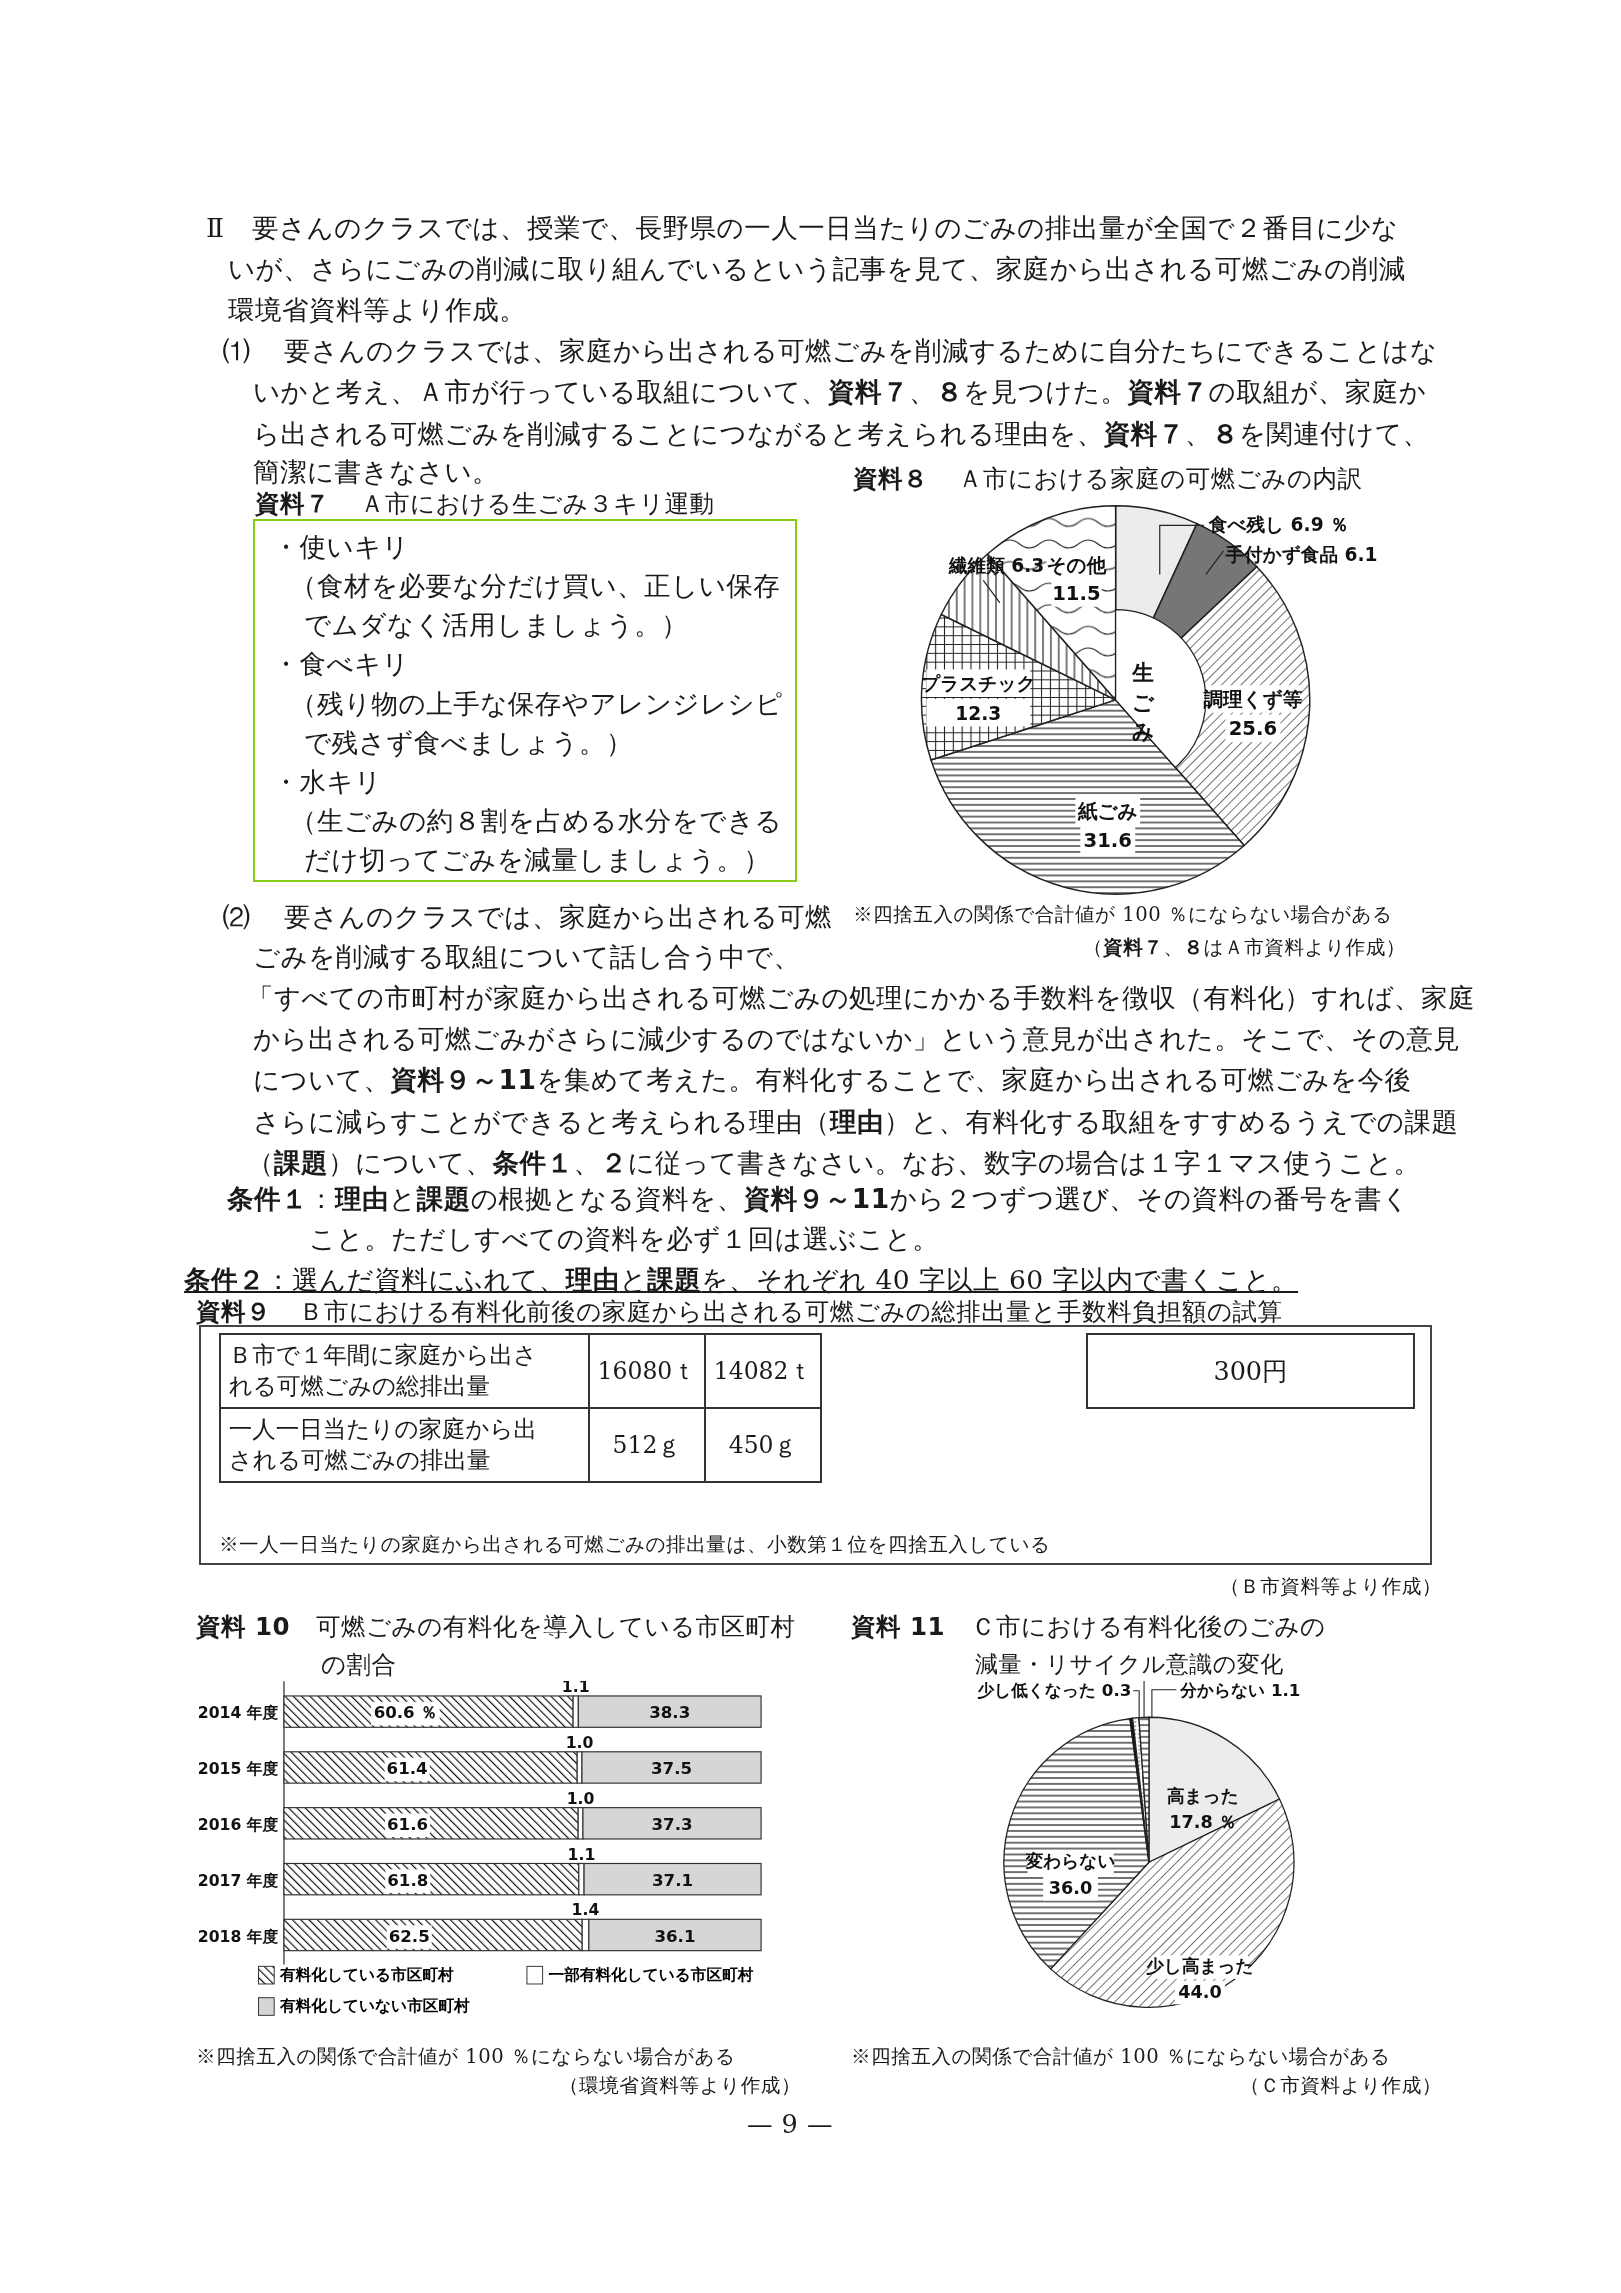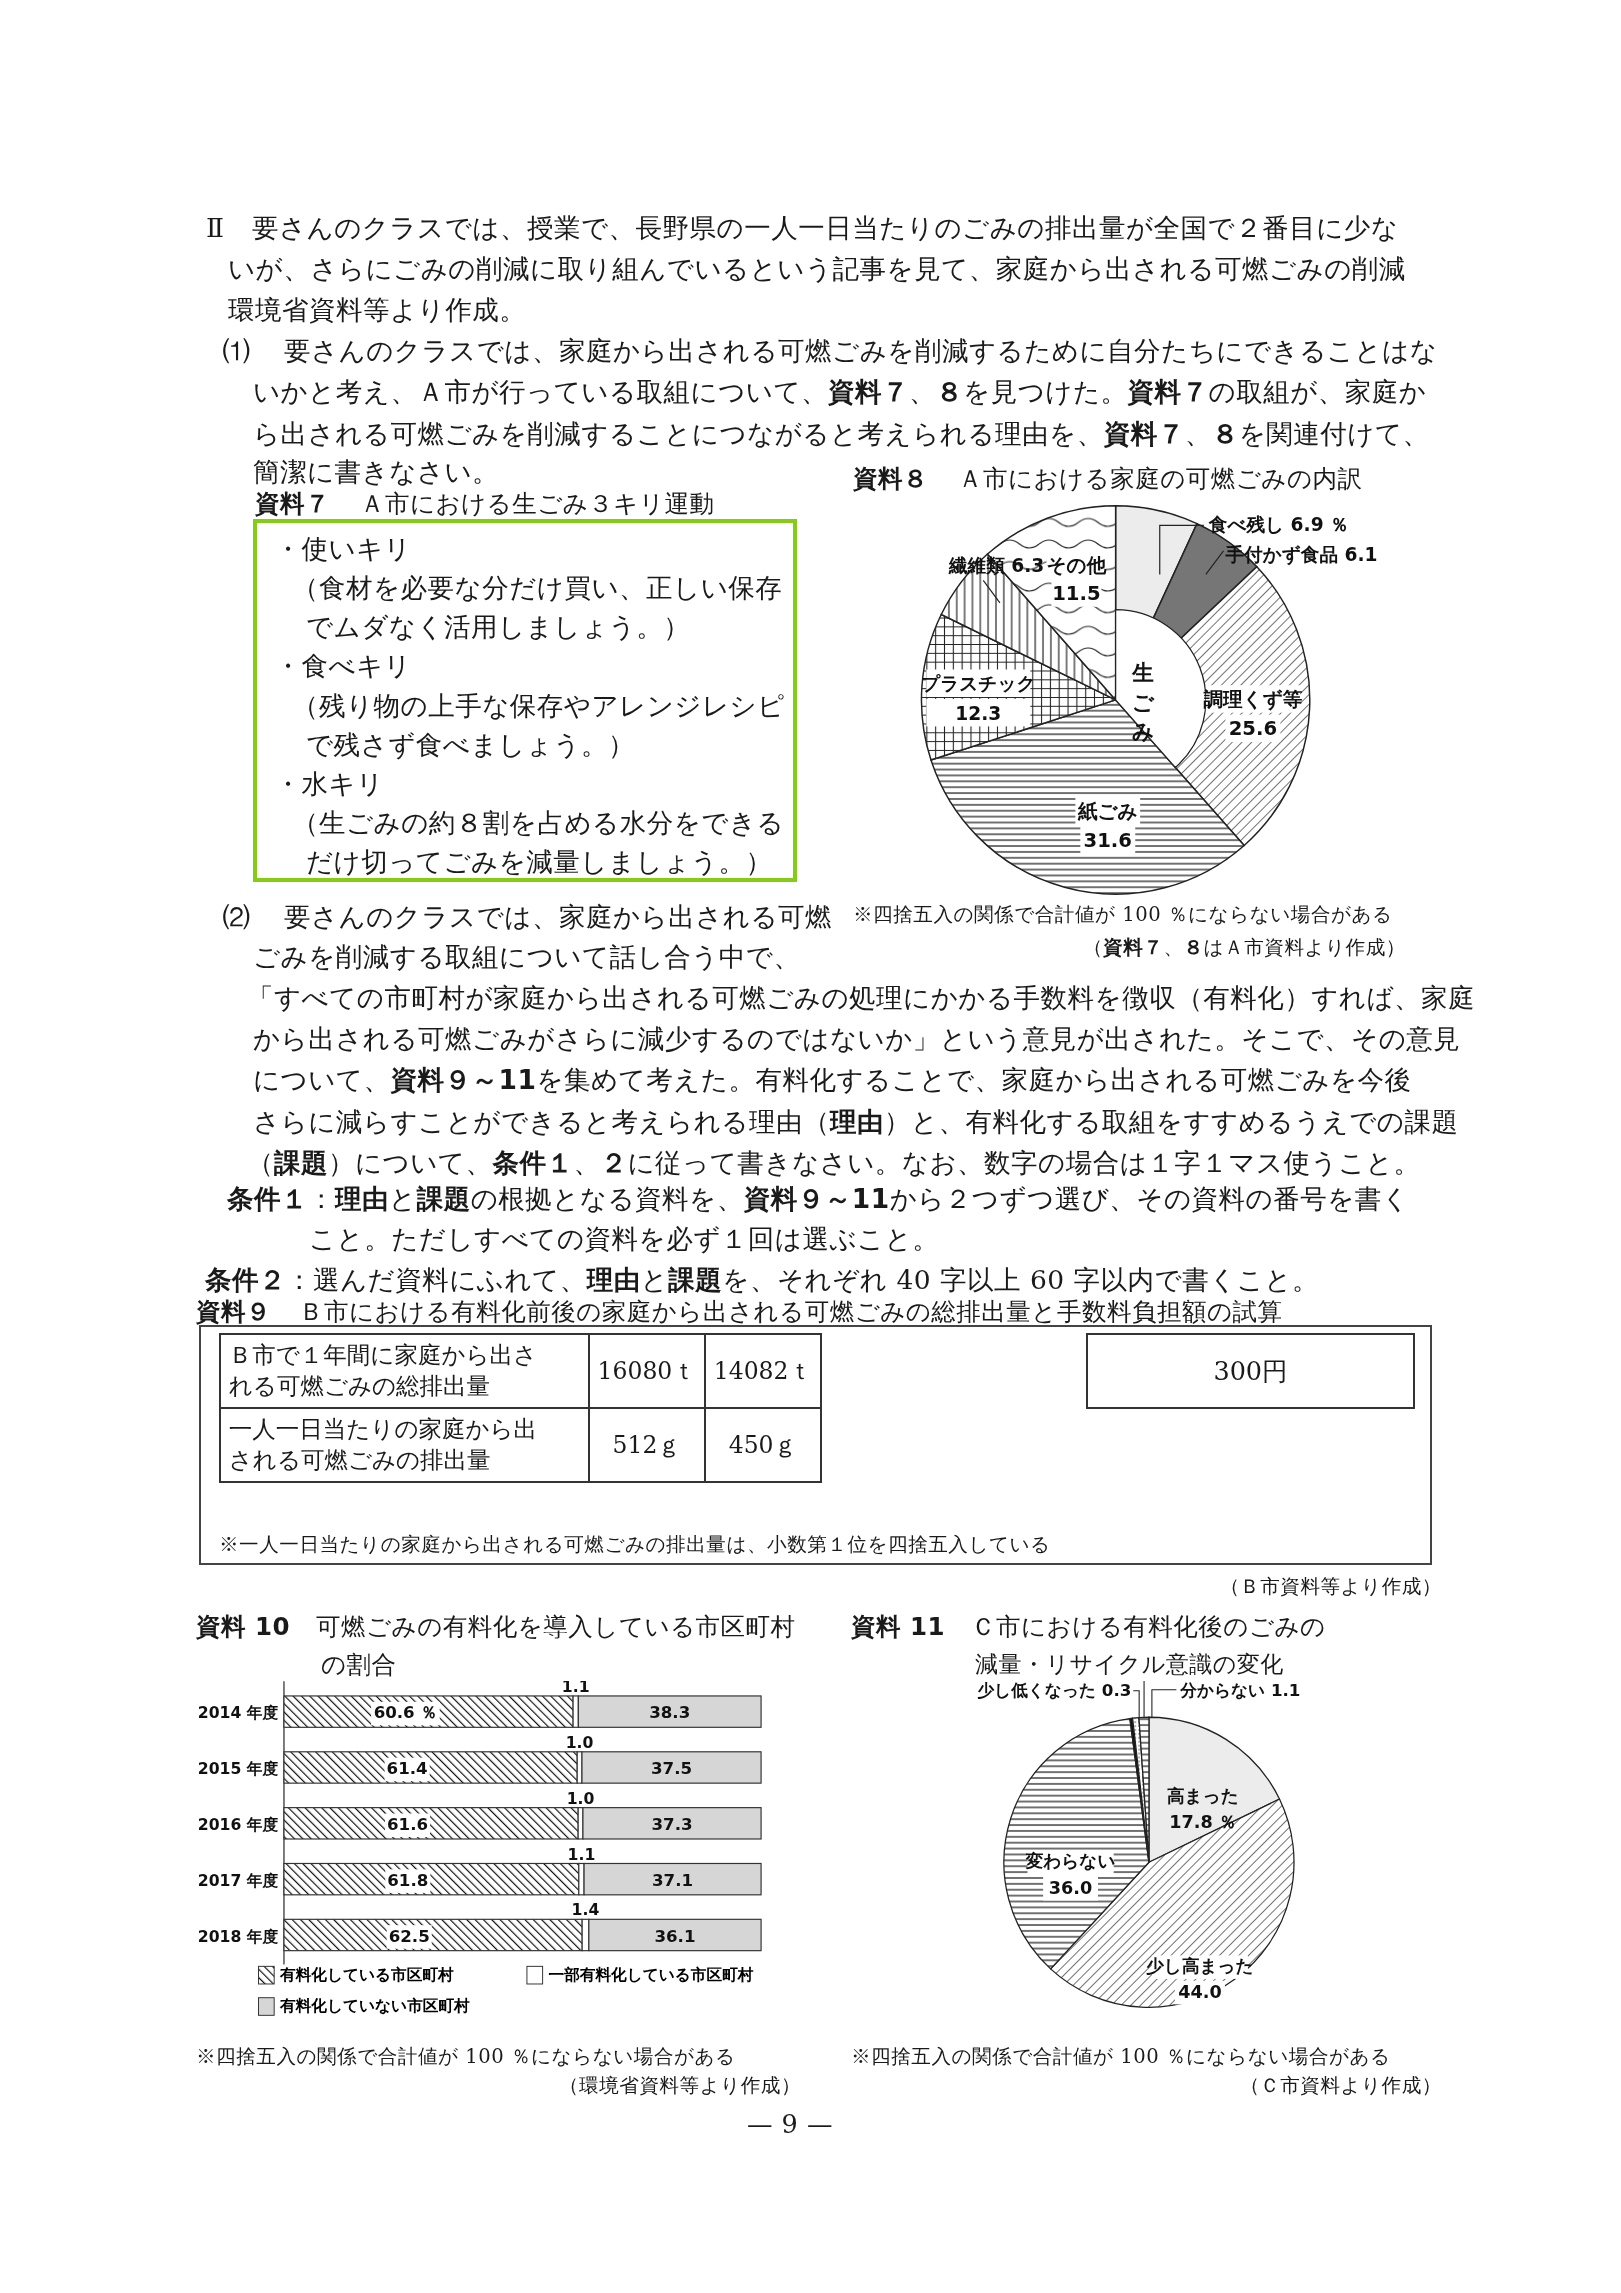--- a/index.html
+++ b/index.html
@@ -2,21 +2,21 @@
 <html><head>
 <meta charset="utf-8">
 <style>
   html, body { margin: 0; padding: 0; background: #ffffff; }
   body { width: 1621px; height: 2294px; position: relative; overflow: hidden;
          font-family: "DejaVu Serif", "Liberation Serif", serif; color: #1a1a1a; }
   .abs { position: absolute; }
   .line { position: absolute; font-size: 26.5px; line-height: 35px; white-space: nowrap; letter-spacing: 0.5px; }
   .b { font-family: "DejaVu Sans", "Liberation Sans", sans-serif; font-weight: bold; }
   .small { font-size: 19.6px; line-height: 25.5px; }
-  .box7 { position: absolute; left: 253px; top: 519px; width: 544px; height: 363px; border: 4px solid #84cc16; box-sizing: border-box; }
+  .box7 { position: absolute; left: 253px; top: 519px; width: 544px; height: 363px; border: 2px solid #84cc16; box-sizing: border-box; }
   .box7 .line { font-size: 26.5px; }
   .matlabel { font-size: 24.5px; }
   table.t9 { position: absolute; border-collapse: collapse; font-size: 23.5px; }
   table.t9 td { border: 2px solid #333; text-align: center; vertical-align: middle; padding: 0; line-height: 31px; }
   table.t9 td.left { text-align: left; padding-left: 7.8px; }
   .outer9 { position: absolute; left: 199px; top: 1325px; width: 1233px; height: 240px; border: 2px solid #444; box-sizing: border-box; }
   svg text { font-family: "DejaVu Sans", "Liberation Sans", sans-serif; }
 </style>
 </head>
 <body>
@@ -140,21 +140,21 @@
   <span>さらに減らすことができると考えられる理由（</span><span class="b">理由</span><span>）と、有料化する取組をすすめるうえでの課題</span>
 </div>
 <div class="line" style="left:247px;top:1145px;">
   <span>（</span><span class="b">課題</span><span>）について、</span><span class="b">条件１</span><span>、</span><span class="b">２</span><span>に従って書きなさい。なお、数字の場合は１字１マス使うこと。</span>
 </div>
 
 <div class="line" style="left:196px;top:1181px;margin-left:31px;">
   <span class="b">条件１</span><span>：</span><span class="b">理由</span><span>と</span><span class="b">課題</span><span>の根拠となる資料を、</span><span class="b">資料９～11</span><span>から２つずつ選び、その資料の番号を書く</span>
 </div>
 <div class="line" style="left:309px;top:1221px;">こと。ただしすべての資料を必ず１回は選ぶこと。</div>
-<div class="line" style="left:205px;top:1262px;">
+<div class="line" style="left:184px;top:1262px;text-decoration:underline;">
   <span class="b">条件２</span><span>：選んだ資料にふれて、</span><span class="b">理由</span><span>と</span><span class="b">課題</span><span>を、それぞれ 40 字以上 60 字以内で書くこと。</span>
 </div>
 
 <div class="line" style="left:196px;top:1294px;font-size:24.5px;">
   <span class="b">資料９</span>
   <span style="margin-left:19.6px;">Ｂ市における有料化前後の家庭から出される可燃ごみの総排出量と手数料負担額の試算</span>
 </div>
 <div class="outer9"></div>
 <table class="t9" style="left:219px;top:1333px;width:603px;">
   <tbody>

